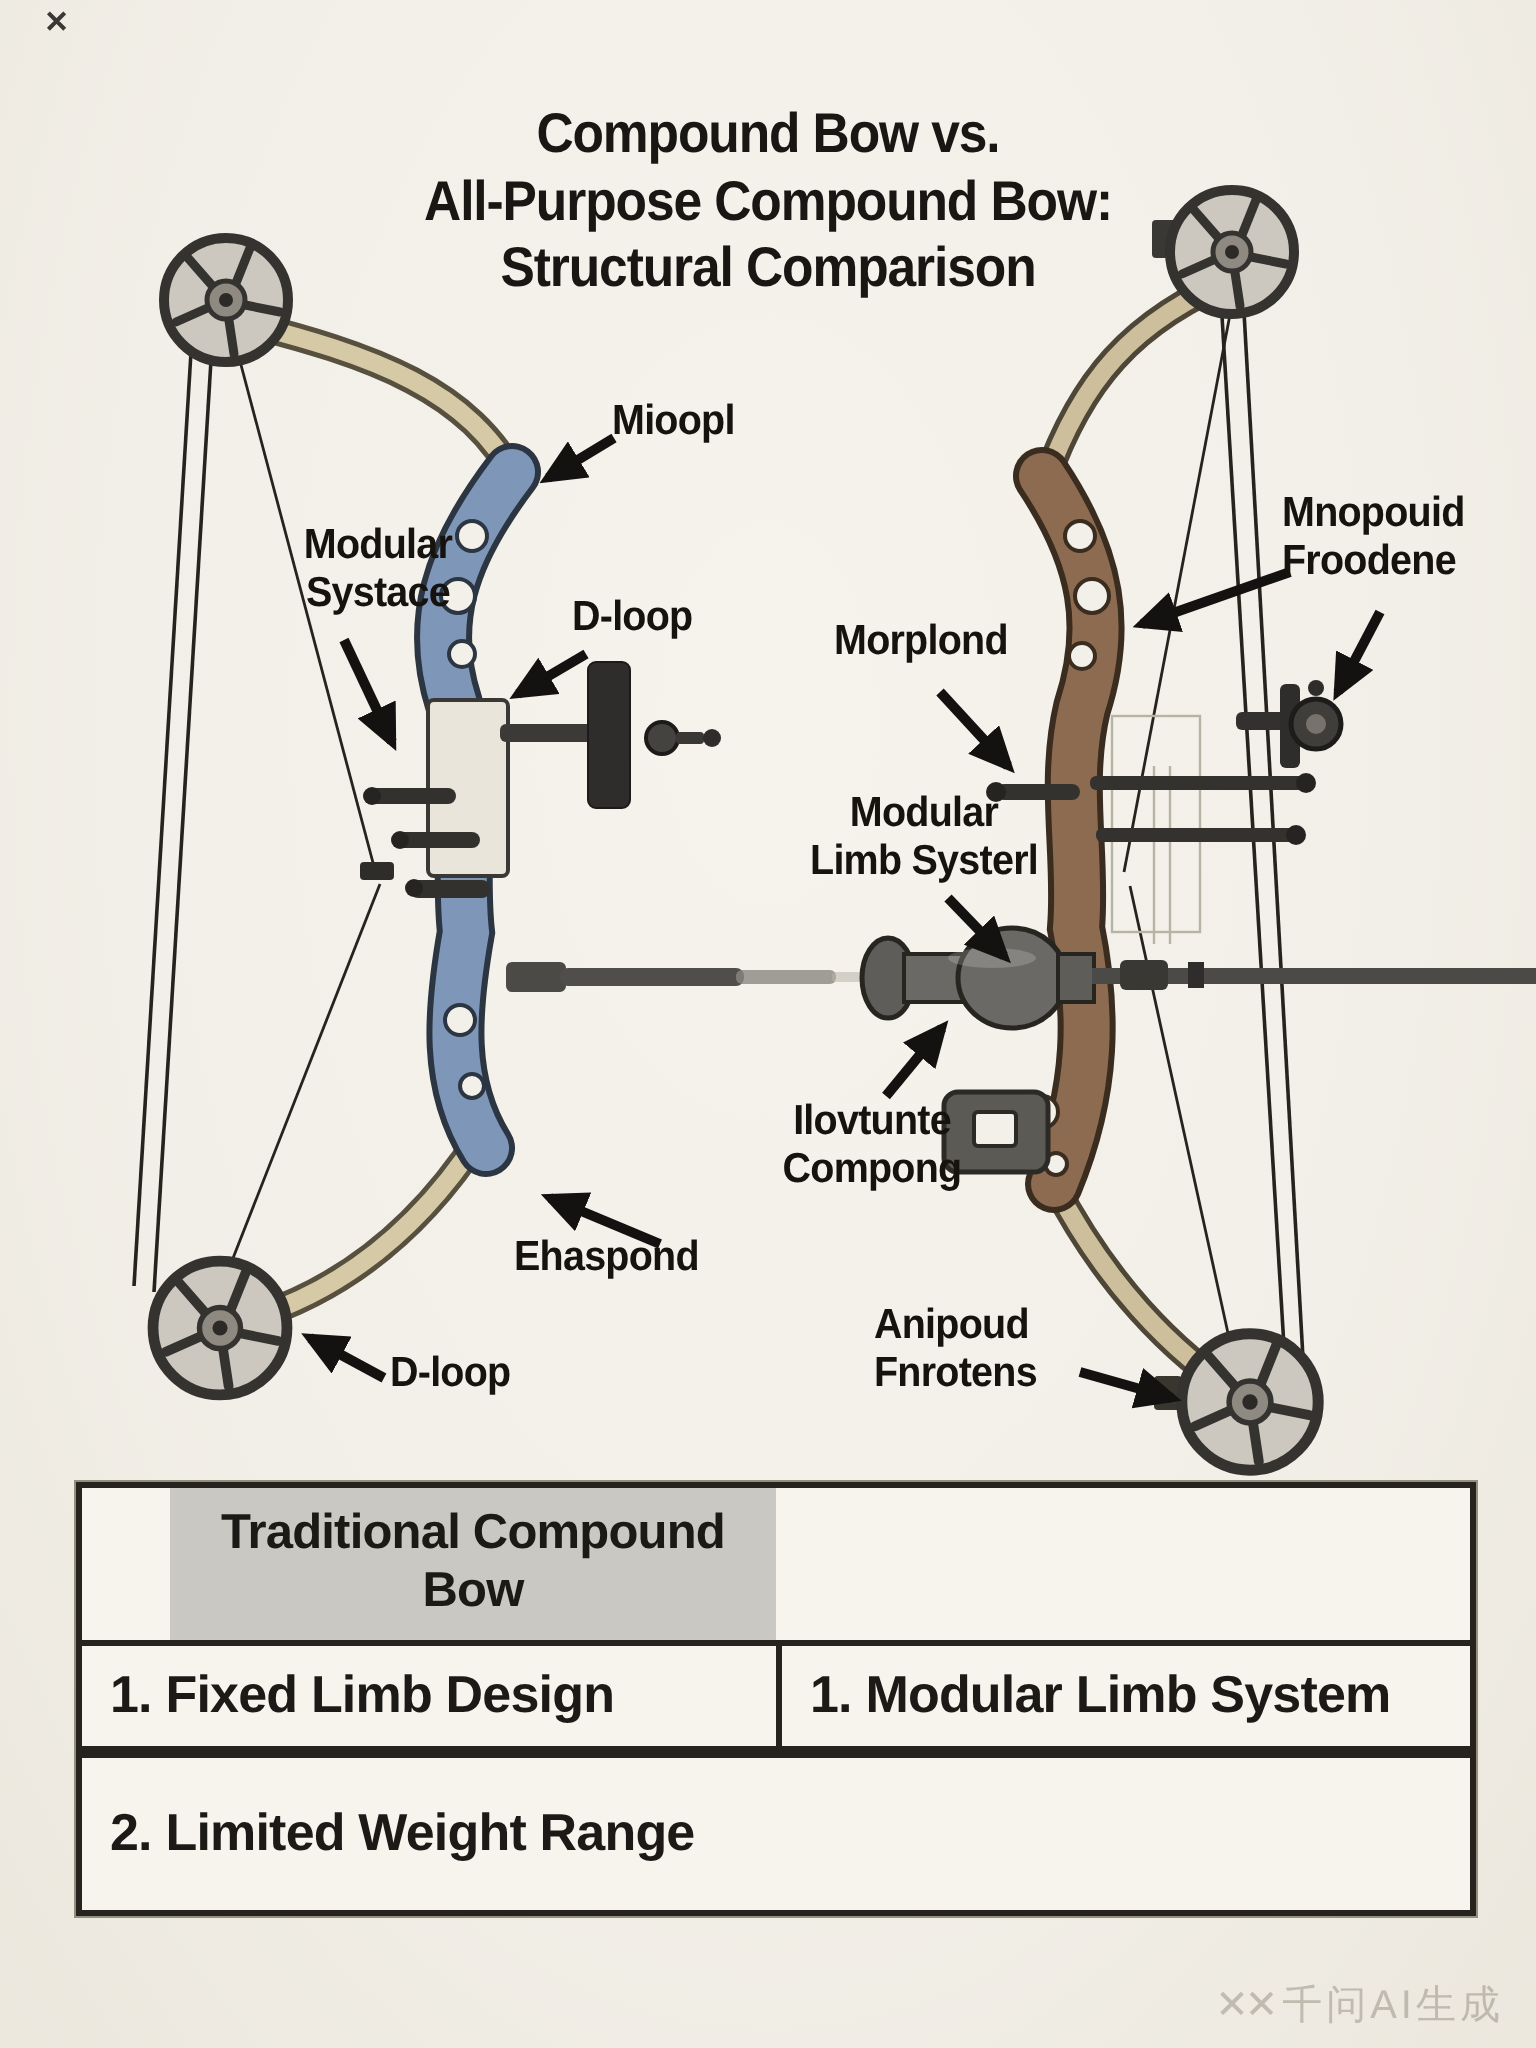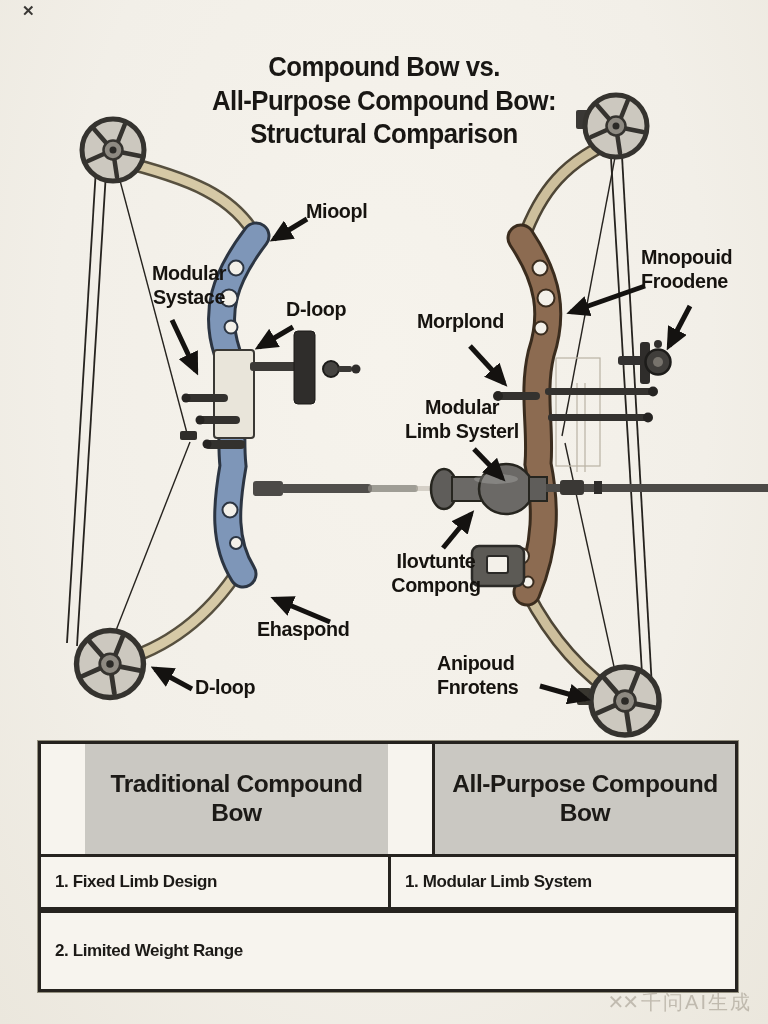--- a/index.html
+++ b/index.html
@@ -23,26 +23,26 @@
   .lbl.center { text-align:center; transform-origin:50% 0; }
   .cmp-table {
     position:absolute; left:38px; top:741px; width:694px;
     border:3px solid #26231f; background:#f7f4ee;
     box-shadow:0 0 0 1px #94907f;
   }
   .t-row { display:grid; grid-template-columns:1fr 1fr; }
   .t-row + .t-row { border-top:3px solid #26231f; }
   .t-cell {
     display:flex; align-items:center; padding:6px 8px 6px 14px;
-    font-weight:700; font-size:17px; letter-spacing:-0.4px; line-height:1.18;
+    font-weight:700; font-size:26px; letter-spacing:-0.4px; line-height:1.18;
   }
   .t-cell + .t-cell { border-left:3px solid #26231f;text-align:right; }
   .t-head .t-cell {
     background:#cac8c2; justify-content:center; text-align:center;
-    font-size:24.5px; padding:26px 6px; min-height:32px;margin-left:44px;
+    font-size:24.5px; padding:9px 6px; min-height:32px;margin-left:44px;
   }
   .h1 { min-height:38px; } .h2 { min-height:60px; } .h3 { min-height:64px; }
   .cell-text { white-space:pre-line; padding-left:36px; text-indent:-36px; }
   .t-head .cell-text { padding-left:0; text-indent:0; }
   .watermark {
     position:absolute; right:16px; bottom:8px; font-size:20px; font-weight:400;
     color:rgba(148,140,126,0.5); letter-spacing:2px;margin-left:16px;
   }
   .watermark .wm-logo { margin-right:4px; letter-spacing:-2px; }
 </style>
@@ -243,23 +243,20 @@
   <div class="lbl center" style="left:362px; top:549px; width:148px;">Ilovtunte
 Compong</div>
   <div class="lbl" style="left:437px; top:651px;">Anipoud
 Fnrotens</div>
 
   <div class="cmp-table">
     <div class="t-row t-head">
       <div class="t-cell">
         <span class="cell-text">Traditional Compound Bow</span>
       </div>
-      <div class="t-cell">
-        <span class="cell-text">All-Purpose Compound Bow</span>
-      </div>
     </div>
     <div class="t-row">
       <div class="t-cell h1">
         <span class="cell-text">1. Fixed Limb Design</span>
       </div>
       <div class="t-cell h1">
         <span class="cell-text">1. Modular Limb System</span>
       </div>
     </div>
     <div class="t-row">

